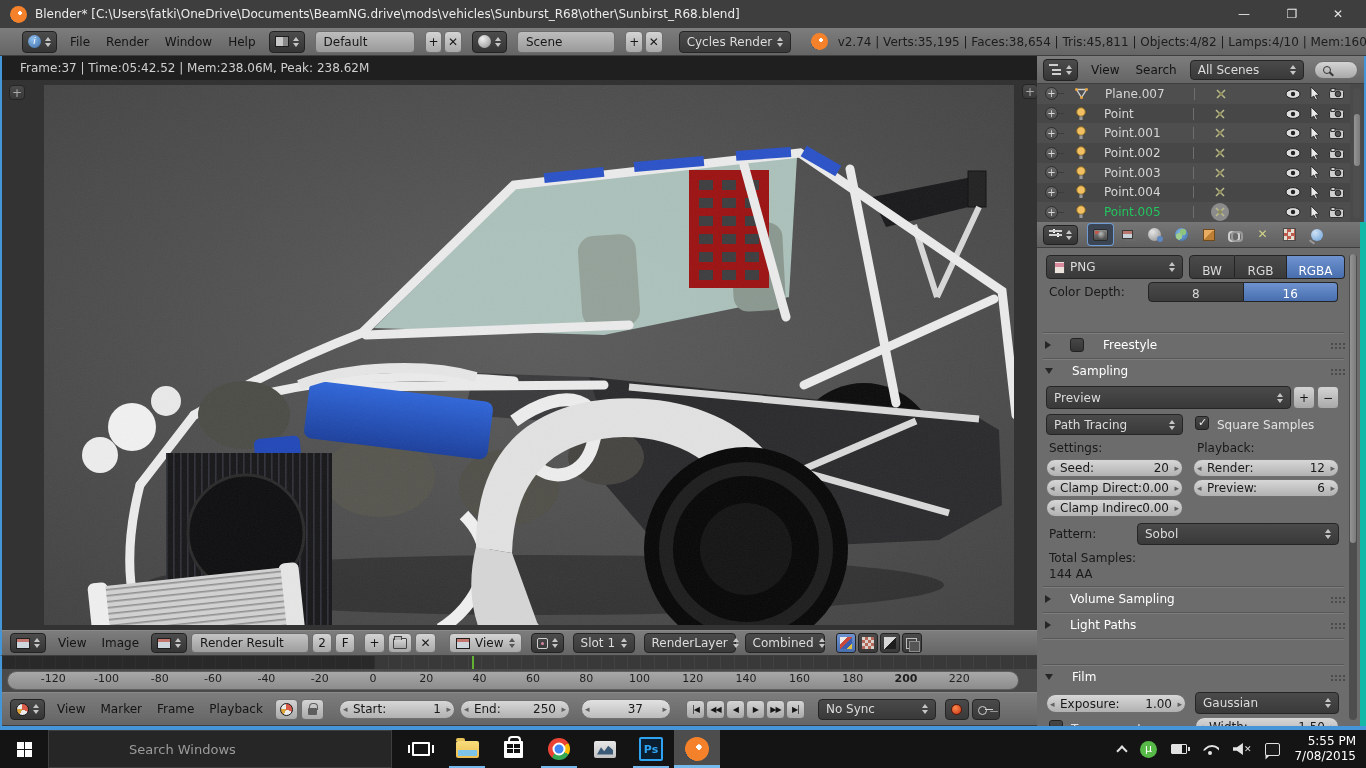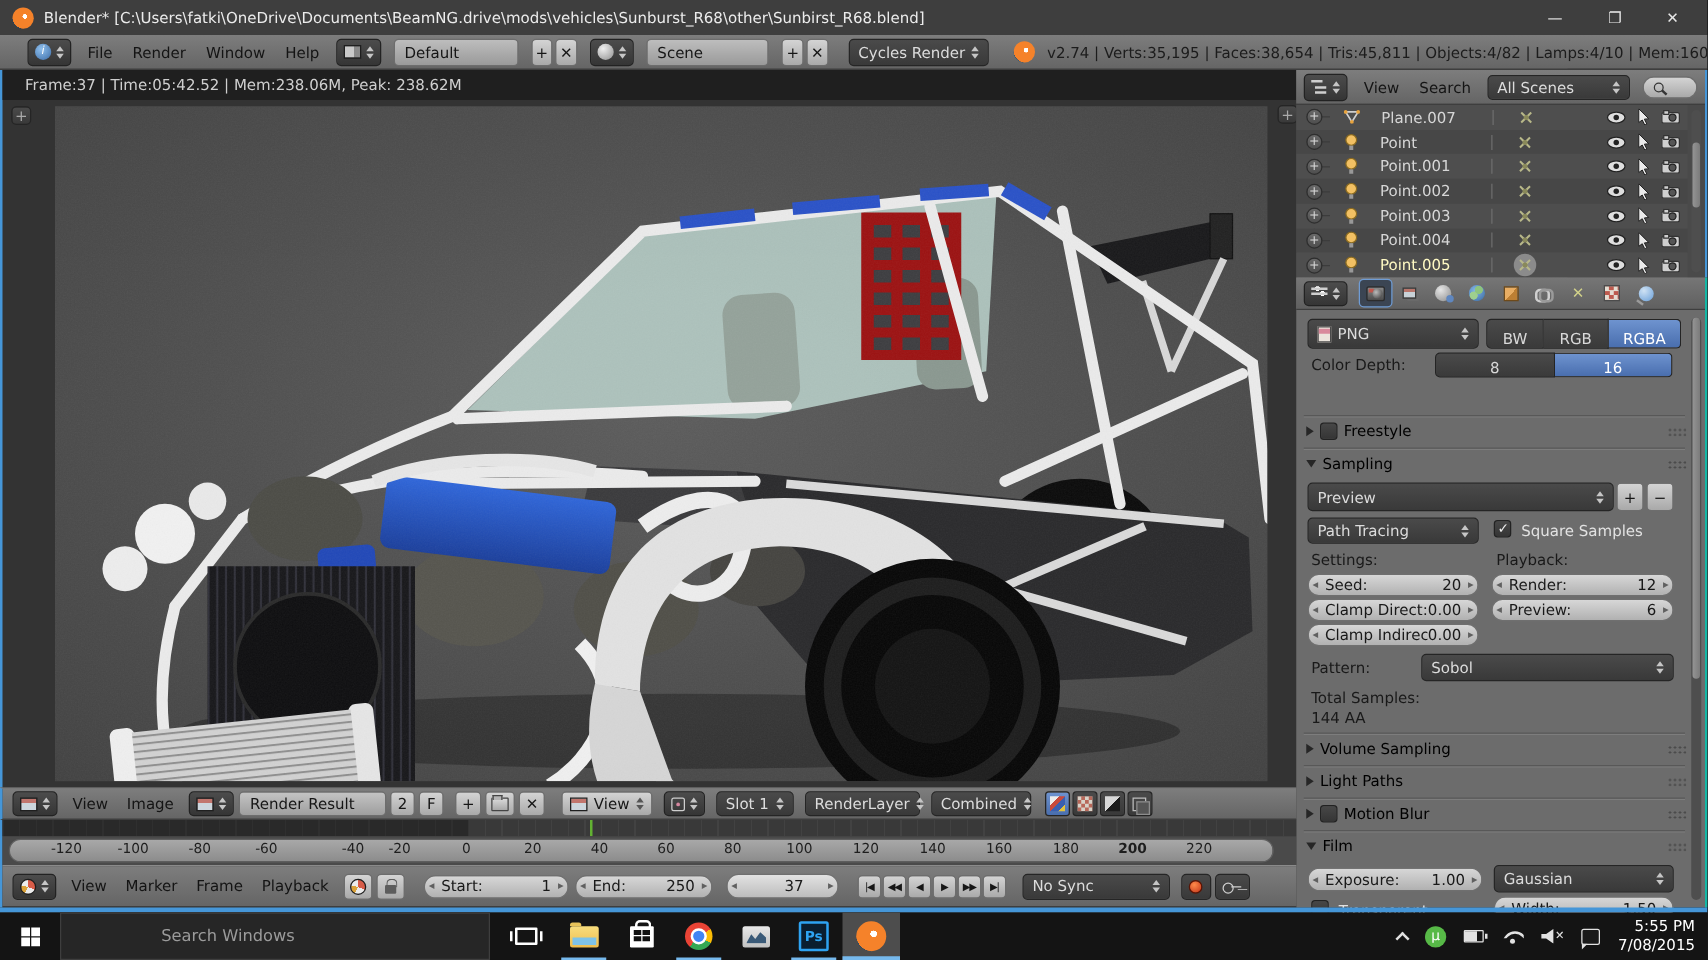--- a/index.html
+++ b/index.html
@@ -25,21 +25,21 @@
 .dd::after{content:"";width:0;height:0;border-left:3.5px solid transparent;border-right:3.5px solid transparent;border-top:4px solid #c6c6c6}
 .dd.dk::before{border-bottom-color:#555}.dd.dk::after{border-top-color:#555}
 .editor-btn{background:linear-gradient(#4c4c4c,#353535);border:1px solid #222;border-radius:4px;
   display:flex;align-items:center;gap:4px;padding:0 5px;height:22px}
 .seg{display:flex}
 .seg>div{display:flex;align-items:flex-end;justify-content:center;background:linear-gradient(#4a4a4a,#3a3a3a);
   border:1px solid #242424;border-left-width:0;color:#d9d9d9}
 .seg>div:first-child{border-left-width:1px;border-radius:4px 0 0 4px}
 .seg>div:last-child{border-radius:0 4px 4px 0}
 .seg>div.on{background:linear-gradient(#6e93cf,#496eae);color:#fff}
-.sect{display:flex;align-items:center;gap:5px;color:#000000;position:absolute;left:8px;right:5px;height:18px}
+.sect{display:flex;align-items:center;gap:19px;color:#ffffff;position:absolute;left:8px;right:5px;height:18px}
 .tri-r{width:0;height:0;border-top:4.5px solid transparent;border-bottom:4.5px solid transparent;border-left:6px solid #262626}
 .tri-d{width:0;height:0;border-left:4.5px solid transparent;border-right:4.5px solid transparent;border-top:6px solid #262626}
 .grip-dots{position:absolute;right:10px;top:6px;width:15px;height:7px;
   background-image:radial-gradient(#4b4b4b 1px,transparent 1.1px);background-size:4px 4px}
 .checkbox{width:14px;height:14px;border-radius:3px;background:linear-gradient(#474747,#353535);border:1px solid #222;position:relative;flex:0 0 auto}
 .checkbox.checked::after{content:"✓";position:absolute;left:2px;top:-1px;color:#ececec;font-size:11px;font-weight:bold}
 .sep{position:absolute;left:6px;right:16px;height:1px;background:#585858;box-shadow:0 1px 0 rgba(255,255,255,.12)}
 .scrollbar{position:absolute;width:8px;border-radius:4px;background:#4e4e4e}
 .scrollthumb{position:absolute;left:1px;right:1px;border-radius:3px;background:linear-gradient(90deg,#949494,#7b7b7b)}
 
@@ -108,21 +108,21 @@
 #outliner-rows::before{content:"";position:absolute;left:14px;top:10px;bottom:9px;width:1px;background:#3c3c3c}
 .ol-row{flex:1;display:flex;align-items:center;gap:17px;padding:0 6px 0 8px;color:#d6d6d6;position:relative}
 .ol-row:nth-child(odd){background:#4e4e4e}.ol-row:nth-child(even){background:#474747}
 .ol-row .hline{position:absolute;left:15px;width:12px;height:1px;background:#3c3c3c}
 .expander{width:13px;height:13px;border-radius:50%;background:linear-gradient(#6a6a6a,#4e4e4e);border:1px solid #2e2e2e;
   color:#d8d8d8;font-size:10px;line-height:11px;text-align:center;flex:0 0 auto;position:relative;z-index:1}
 .expander::before{content:"+"}
 .ol-name{min-width:72px}
 .ol-vbar{width:1px;height:12px;background:#6e6e6e}
 .ol-datic{width:18px;height:18px;display:flex;align-items:center;justify-content:center;border-radius:50%}
-.ol-row.sel .ol-name{color:#fef9c3}
+.ol-row.sel .ol-name{color:#22c55e}
 .ol-row.sel .ol-datic{background:#8b8b8b}
 .ol-right{margin-left:auto;display:flex;align-items:center;gap:9px}
 
 .tick{position:absolute;top:3px;transform:translateX(-50%);color:#1e1e1e;font-size:11px}
 .pbtn{width:19px;height:19px;font-size:8px;letter-spacing:-1px}
 
 .tb-app{width:46px;height:38px;display:flex;align-items:center;justify-content:center;position:relative}
 .tb-app .ul{position:absolute;bottom:0;left:5px;right:5px;height:2px;background:#76b9ed}
 .tb-app.active{background:#4d4d4d}
 .tb-app.active .ul{left:0;right:0;height:3px}
@@ -677,21 +677,21 @@
       </span>
     </span>
   </div>
 </div>
       <div class="scrollbar" style="right:3px;top:4px;bottom:4px">
         <div class="scrollthumb" style="top:26px;height:52px"></div>
       </div>
     </div>
   </div>
 
-  <div class="abs" style="left:1037px;top:222px;width:329px;height:504px;background:#6c6c6c;border-right:2px solid #14b8a6">
+  <div class="abs" style="left:1037px;top:222px;width:329px;height:504px;background:#6c6c6c;border-right:6px solid #14b8a6">
     <div class="hdr" style="position:absolute;left:0;top:0;right:0;height:26px;display:flex;align-items:center;gap:4px;padding:0 6px;background:linear-gradient(#767676,#606060)">
       <div class="editor-btn" style="height:20px">
         <span class="mi mi-props"></span>
         <span class="dd"></span>
       </div>
       <div style="display:flex;gap:2px;margin-left:6px">
           <div class="prop-tab active">
             <i class="ti ti-render"></i>
           </div>
           <div class="prop-tab">
@@ -814,26 +814,20 @@
         <span>Volume Sampling</span>
         <span class="grip-dots"></span>
       </div>
       <div class="sep" style="top:364px"></div>
       <div class="sect" style="top:368px">
         <span class="tri-r"></span>
         <span>Light Paths</span>
         <span class="grip-dots"></span>
       </div>
       <div class="sep" style="top:390px"></div>
-      <div class="sect" style="top:394px">
-        <span class="tri-r"></span>
-        <span class="checkbox"></span>
-        <span>Motion Blur</span>
-        <span class="grip-dots"></span>
-      </div>
       <div class="sep" style="top:416px"></div>
       <div class="sect" style="top:420px">
         <span class="tri-d"></span>
         <span>Film</span>
         <span class="grip-dots"></span>
       </div>
       <div class="pill" style="position:absolute;left:9px;top:446px;width:140px;height:19px">
         <span class="lbl">Exposure:</span>
         <span>1.00</span>
       </div>
@@ -927,21 +921,21 @@
     </div>
 
     <div class="abs" style="left:0;top:13px;width:1035px;height:23px;background:#4a4a4a">
       <div class="abs" style="left:5px;top:2px;width:1012px;height:19px;border-radius:10px;
            background:linear-gradient(#a8a8a8,#8c8c8c);border:1px solid #5f5f5f"></div>
       <div class="abs" style="left:0;top:0;width:1035px;height:23px">
           <span class="tick" style="left: 51.2px;">-120</span>
           <span class="tick" style="left: 104.5px;">-100</span>
           <span class="tick" style="left: 157.8px;">-80</span>
           <span class="tick" style="left: 211.1px;">-60</span>
-          <span class="tick" style="left: 264.4px; margin-left: 16px;">-40</span>
+          <span class="tick" style="left: 264.4px;">-40</span>
           <span class="tick" style="left: 317.7px;">-20</span>
           <span class="tick" style="left: 371px;">0</span>
           <span class="tick" style="left: 424.3px;">20</span>
           <span class="tick" style="left: 477.6px;">40</span>
           <span class="tick" style="left: 530.9px;">60</span>
           <span class="tick" style="left: 584.2px;">80</span>
           <span class="tick" style="left: 637.5px;">100</span>
           <span class="tick" style="left: 690.8px;">120</span>
           <span class="tick" style="left: 744.1px;">140</span>
           <span class="tick" style="left: 797.4px;">160</span>

